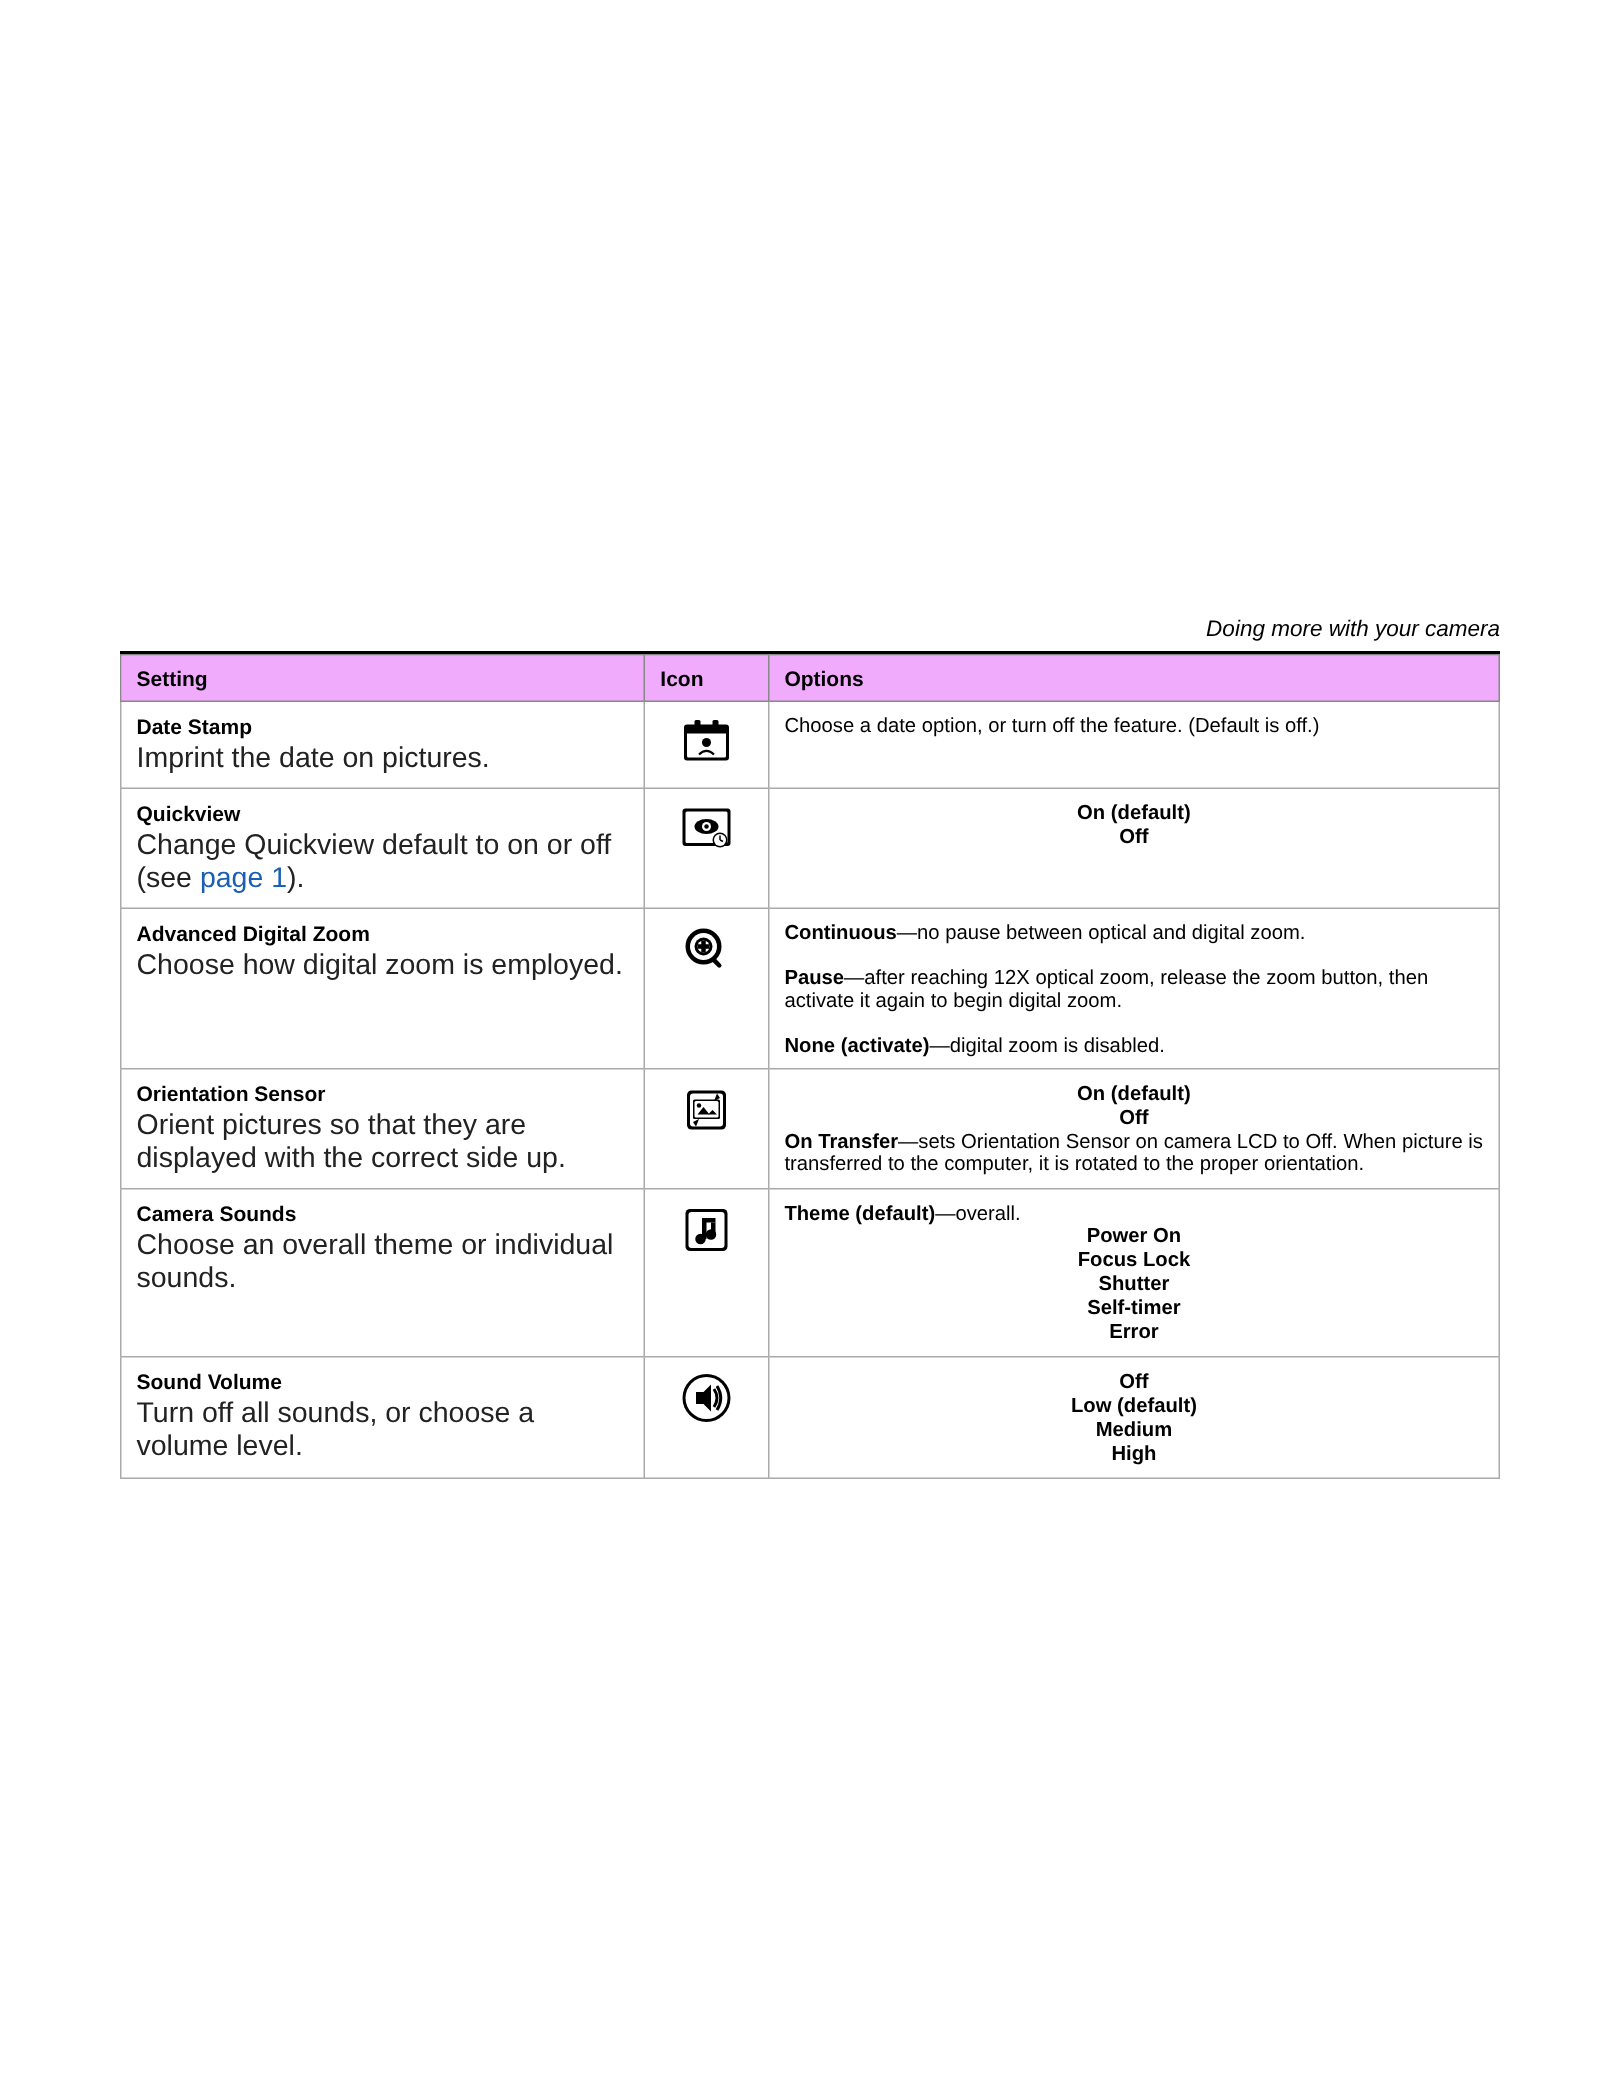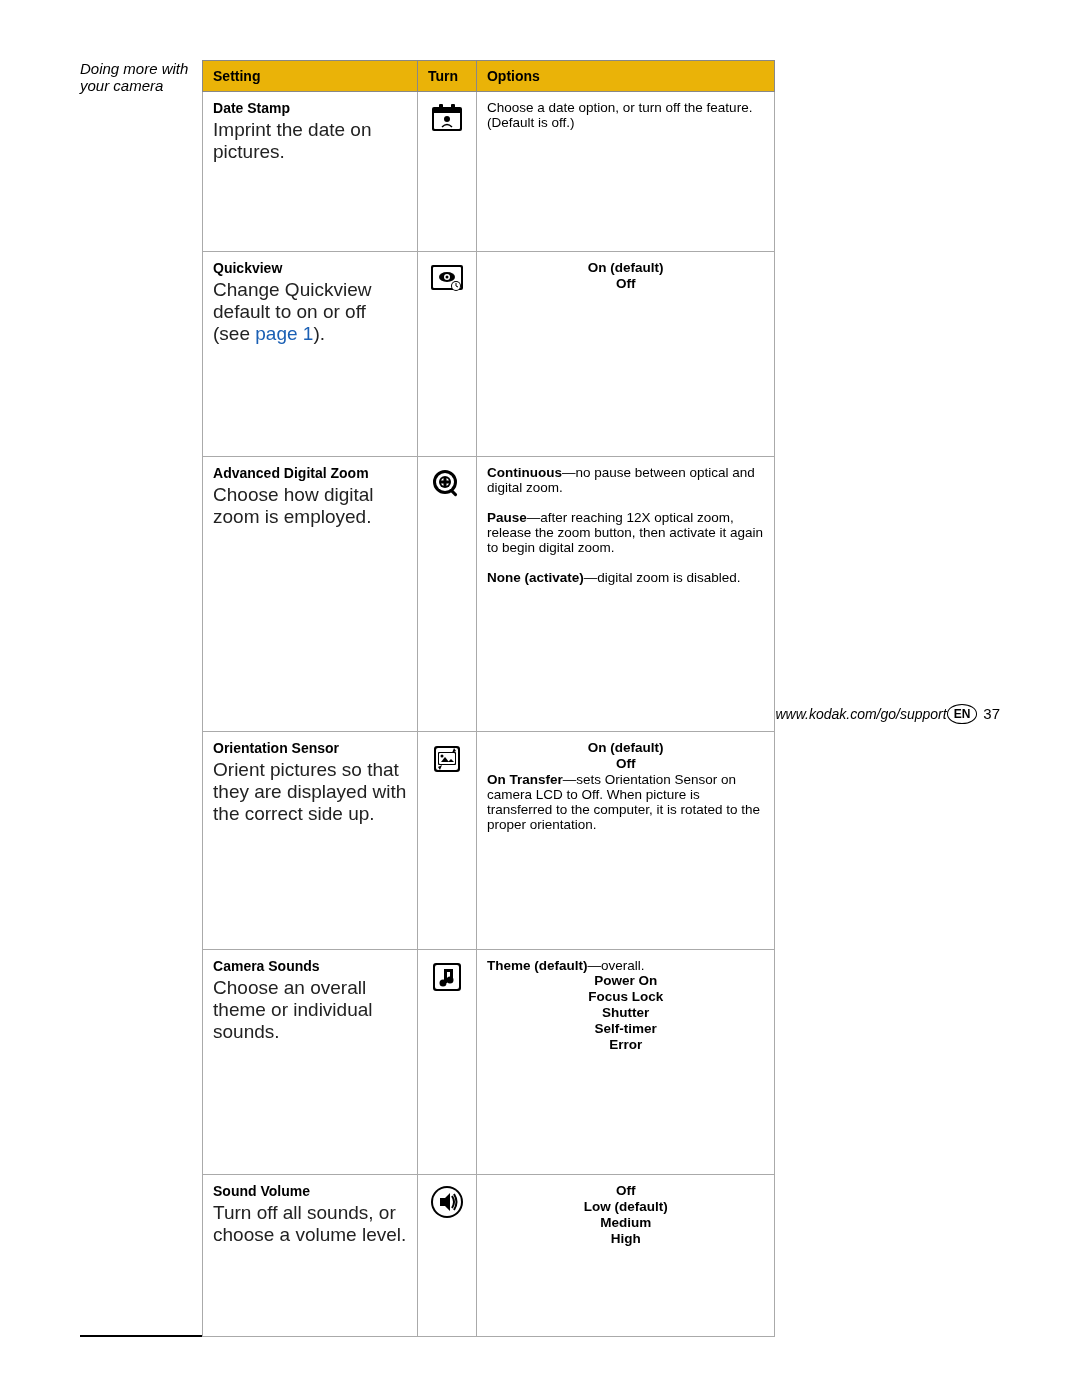--- a/index.html
+++ b/index.html
@@ -13,21 +13,21 @@
       color: #000;
       position: relative;
       overflow: hidden;
     }
 
     .page-container {
       width: 100%;
       height: 100%;
       padding: 60px 80px 60px 80px;
       display: flex;
-      flex-direction: row;
+      flex-direction: column;
     }
 
     .top-spacer {
       flex: 1;
       min-height: 200px;
     }
 
     .page-header {
       display: flex;
       justify-content: flex-end;
@@ -43,21 +43,21 @@
     }
 
     
     .settings-table {
       width: 100%;
       border-collapse: collapse;
       border: 1px solid #999;
     }
 
     .settings-table th {
-      background: #eab308;
+      background: #f0abfc;
       border: 1px solid #888;
       padding: 7px 10px;
       text-align: left;
       font-size: 14px;
       font-weight: bold;
     }
 
     .settings-table td {
       border: 1px solid #aaa;
       padding: 8px 10px;
@@ -142,21 +142,21 @@
   <div class="top-spacer"></div>
 
   <div class="page-header">
     <span class="page-header-title">Doing more with your camera</span>
   </div>
 
   <table class="settings-table">
     <thead>
       <tr>
         <th class="col-setting">Setting</th>
-        <th class="col-icon">Turn</th>
+        <th class="col-icon">Icon</th>
         <th class="col-options">Options</th>
       </tr>
     </thead>
     <tbody>
 
       <tr>
         <td class="col-setting">
           <span class="setting-title">Date Stamp</span>
           <span class="setting-desc">Imprint the date on pictures.</span>
         </td>
@@ -314,22 +314,15 @@
           <span class="option-bold option-line">Low (default)</span>
           <span class="option-bold option-line">Medium</span>
           <span class="option-bold option-line">High</span>
         </td>
       </tr>
 
 
     </tbody>
   </table>
 
-  <div class="page-footer">
-    <span class="footer-url">www.kodak.com/go/support</span>
-    <div class="footer-page">
-      <span class="en-badge">EN</span>
-      <span>37</span>
-    </div>
-  </div>
 
   <div class="bottom-spacer"></div>
 </div>
 
 </body></html>

